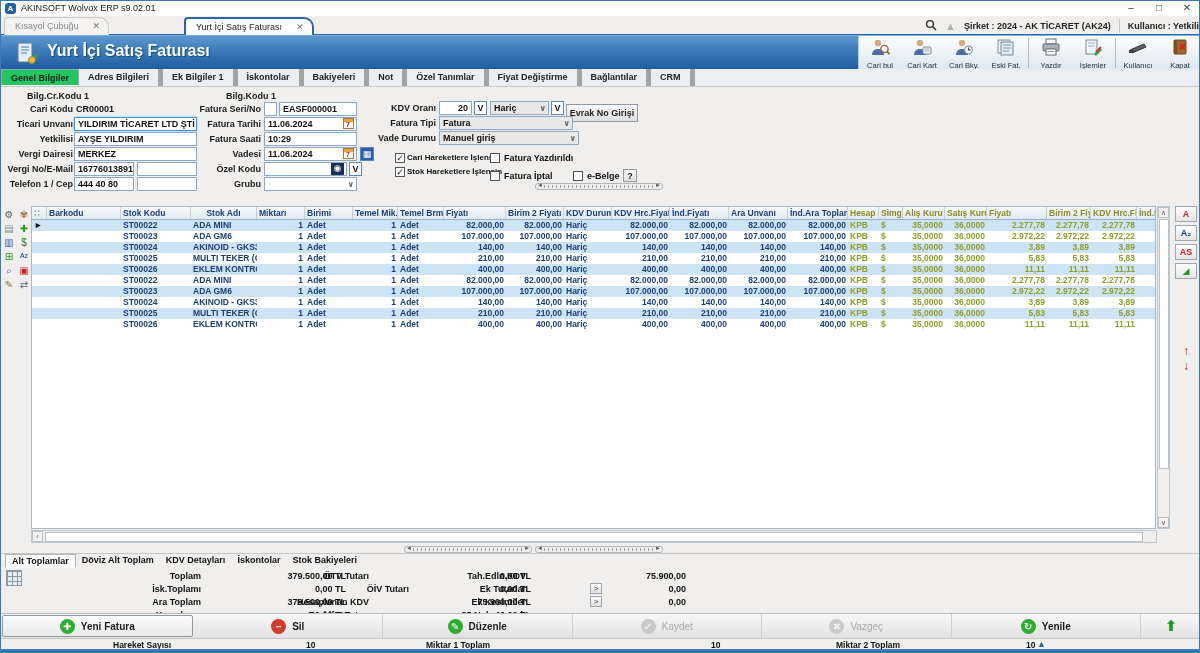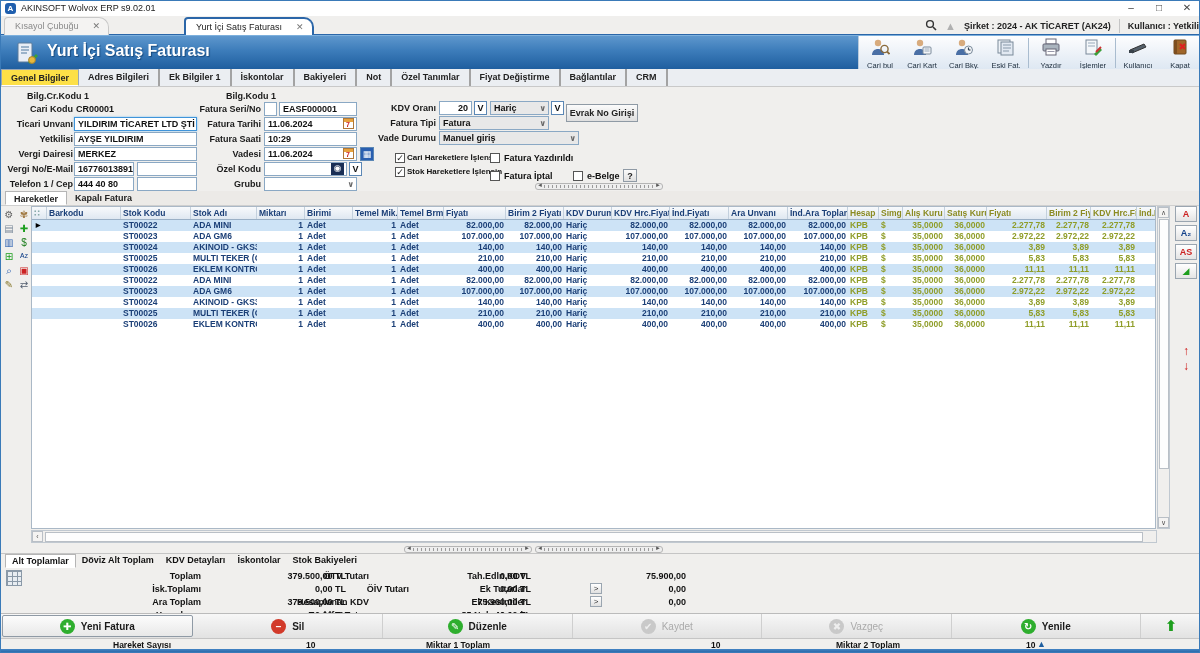--- a/index.html
+++ b/index.html
@@ -35,22 +35,22 @@
              background:linear-gradient(#fdfdfe,#dde7f2); border-left:1px solid #b9cbdd; }
   .tbtn { width:42px; display:flex; flex-direction:column; align-items:center; justify-content:flex-start; padding-top:2px; }
   .tbtn svg { width:20px; height:18px; }
   .tbtn .tlabel { font-size:7.5px; color:#1a2a3a; margin-top:1px; white-space:nowrap; }
   .tsep { width:1px; background:#a9bccf; margin:2px 1px; }
 
   
   #maintabs { left:0; top:68px; width:1200px; height:18px; background:#ebeef2; border-bottom:1px solid #c9c9c9;
               display:flex; }
   .mtab { padding:0 9px; font-size:9px; font-weight:bold; line-height:17px; color:#222;
-          border-right:2px solid #a3a3a3; }
-  .mtab.active { background:#fde047; border:1px solid #9aa7b5; border-bottom:1px solid #fff; }
+          border-right:5px solid #a3a3a3; }
+  .mtab.active { background:#22c55e; border:1px solid #9aa7b5; border-bottom:1px solid #fff; }
 
   
   #form { left:0; top:86px; width:1200px; height:104px; background:#f0efed; font-size:9px; }
   .flabel { position:absolute; font-size:9px; font-weight:bold; color:#1a1a1a; text-align:right; white-space:nowrap; }
   .finput { position:absolute; background:#fff; border:1px solid #8aa8c4; font-size:9px; font-weight:bold;
             color:#111; padding:1px 3px; height:14px; line-height:11px; overflow:hidden; white-space:nowrap; }
   .finput.focused { border:1px solid #3f94da; box-shadow:0 0 2px #7fc0ef; }
   .fstatic { position:absolute; font-size:9px; font-weight:bold; color:#111; }
   .fselect { position:absolute; background:#fff; border:1px solid #8aa8c4; height:14px; font-size:9px; font-weight:bold;
              color:#111; padding:1px 12px 1px 3px; line-height:11px; white-space:nowrap; }
@@ -323,21 +323,21 @@
     <div class="fselect" style="left:263px; top:90px; width:93px;"></div>
 
     <div class="flabel" style="right:765px; top:16px;">KDV Oranı</div>
     <div class="finput" style="left:438px; top:14px; width:33px; text-align:right;">20</div>
     <div class="vbtn" style="left:473px; top:14px;">V</div>
     <div class="fselect gray" style="left:489px; top:14px; width:59px;">Hariç</div>
     <div class="vbtn" style="left:550px; top:14px;">V</div>
     <div class="gbtn" style="left:565px; top:17px; width:72px; height:18px; line-height:17px;">Evrak No Girişi</div>
 
     <div class="flabel" style="right:765px; top:31px;">Fatura Tipi</div>
-    <div class="fselect gray" style="left:438px; top:29px; width:110px;">Fatura</div>
+    <div class="fselect gray" style="left:438px; top:29px; width:134px;">Fatura</div>
 
     <div class="flabel" style="right:765px; top:46px;">Vade Durumu</div>
     <div class="fselect gray" style="left:438px; top:44px; width:140px;">Manuel giriş</div>
 
     <div class="abs" id="hareket-title">Cari/Stok Hareket Ayarları</div>
     <div class="abs" id="hareket-group"></div>
     <div class="cbox" style="left:394px; top:66px;">✓</div>
     <div class="cblabel" style="left:406px; top:66px; font-size:8px;">Cari Hareketlere İşlensin</div>
     <div class="cbox" style="left:394px; top:80px;">✓</div>
     <div class="cblabel" style="left:406px; top:80px; font-size:8px;">Stok Hareketlere İşlensin</div>
@@ -346,25 +346,20 @@
     <div class="cblabel" style="left:503px; top:66px;">Fatura Yazdırıldı</div>
     <div class="cbox" style="left:489px; top:84px;"></div>
     <div class="cblabel" style="left:503px; top:84px;">Fatura İptal</div>
     <div class="cbox" style="left:572px; top:84px;"></div>
     <div class="cblabel" style="left:586px; top:84px;">e-Belge</div>
     <div class="gbtn" style="left:622px; top:82px; width:14px; height:13px; line-height:12px;">?</div>
 
     <div class="splitter" style="left:534px; top:96px; width:128px;"></div>
   </div>
 
-  <div class="abs" id="gridtabs">
-      <div style="width: 4px;"></div>
-      <div class="gtab active">Hareketler</div>
-      <div class="gtab">Kapalı Fatura</div>
-    </div>
 
   <div class="abs" id="gridwrap">
     <div class="abs" id="side-icons">
         <div class="sicon" style="color: rgb(102, 102, 102);">⚙</div>
         <div class="sicon" style="color: rgb(160, 120, 64);">✾</div>
         <div class="sicon" style="color: rgb(122, 138, 154);">▤</div>
         <div class="sicon" style="color: rgb(29, 158, 29);">✚</div>
         <div class="sicon" style="color: rgb(42, 95, 176);">▥</div>
         <div class="sicon" style="color: rgb(29, 126, 29);">$</div>
         <div class="sicon" style="color: rgb(29, 158, 29);">⊞</div>
@@ -372,21 +367,21 @@
         <div class="sicon" style="color: rgb(42, 95, 176);">⌕</div>
         <div class="sicon" style="color: rgb(204, 34, 34);">▣</div>
         <div class="sicon" style="color: rgb(138, 122, 48);">✎</div>
         <div class="sicon" style="color: rgb(85, 96, 112);">⇄</div>
       </div>
     <div class="abs" id="grid">
       <div id="ghead">
           <div class="gh" style="width: 15px; color: rgb(136, 170, 170);">∷</div>
           <div class="gh" style="width: 74px; text-align: left;">Barkodu</div>
           <div class="gh" style="width: 70px; text-align: left;">Stok Kodu</div>
-          <div class="gh" style="width: 66px; text-align: left;">Stok Adı</div>
+          <div class="gh" style="width: 66px; text-align: center;">Stok Adı</div>
           <div class="gh" style="width: 48px; text-align: left;">Miktarı</div>
           <div class="gh" style="width: 48px; text-align: left;">Birimi</div>
           <div class="gh" style="width: 45px; text-align: left;">Temel Mik.</div>
           <div class="gh" style="width: 46px; text-align: left;">Temel Brm.</div>
           <div class="gh" style="width: 62px; text-align: left;">Fiyatı</div>
           <div class="gh" style="width: 58px; text-align: left;">Birim 2 Fiyatı</div>
           <div class="gh" style="width: 48px; text-align: left;">KDV Durumu</div>
           <div class="gh" style="width: 58px; text-align: left;">KDV Hrc.Fiyat</div>
           <div class="gh" style="width: 59px; text-align: left;">İnd.Fiyatı</div>
           <div class="gh" style="width: 59px; text-align: left;">Ara Unvanı</div>

